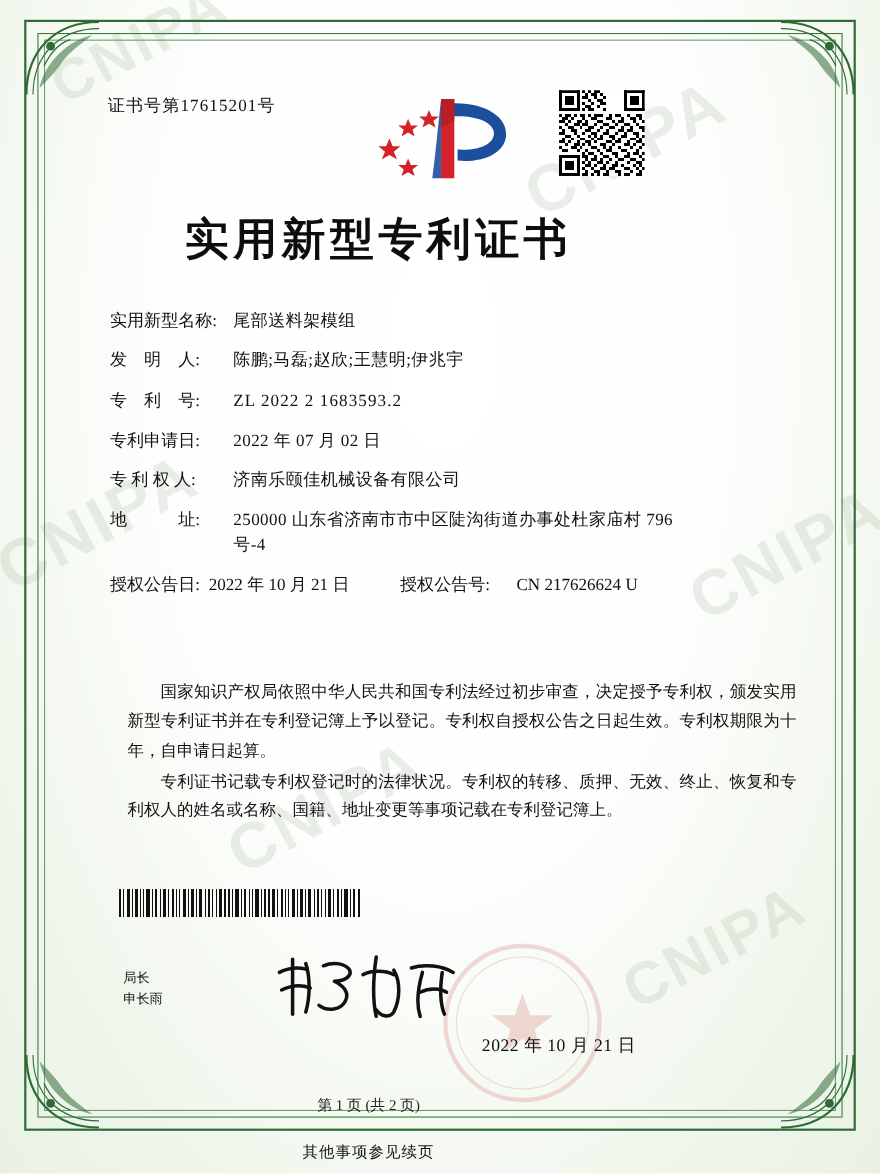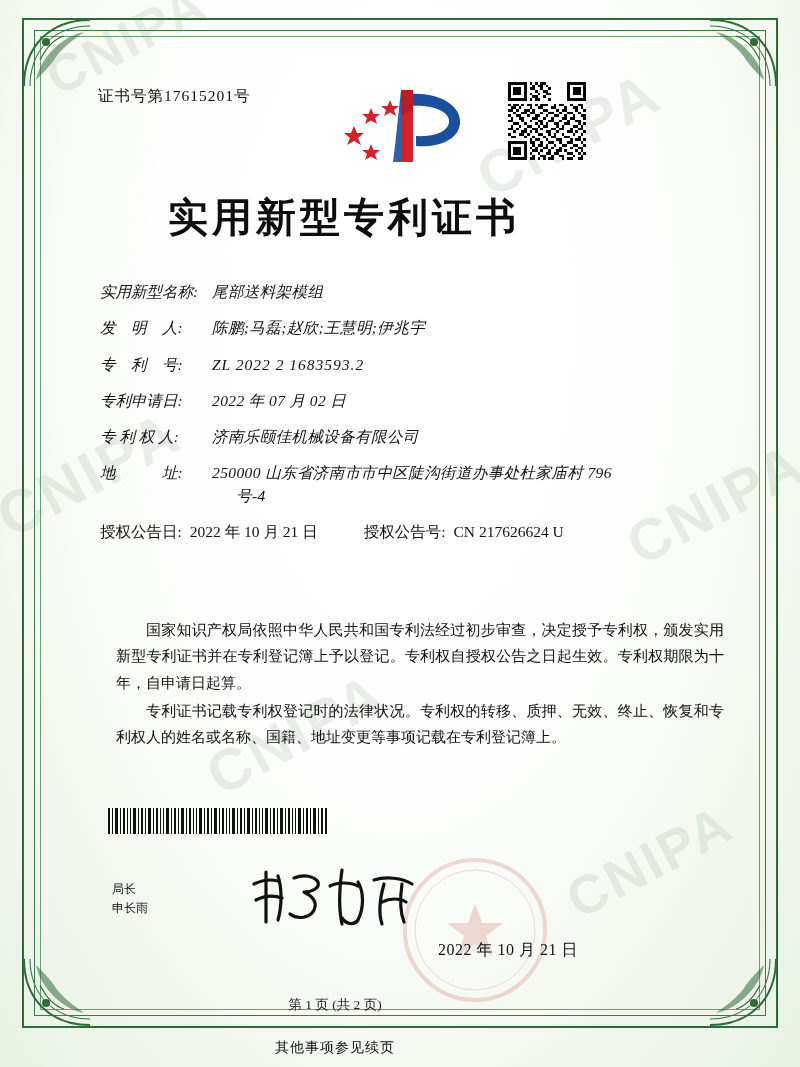--- a/index.html
+++ b/index.html
@@ -124,33 +124,32 @@
     top: 284px;
     width: 610px;
     font-size: 15.5px;
     line-height: 1.05;
     color: #111;
   }
   .field-row {
     display: flex;
     align-items: flex-start;
     margin-bottom: 20px;
-    font-style: italic;
   }
   .field-label {
     width: 112px;
     flex: 0 0 112px;
     letter-spacing: 0px;
     white-space: nowrap;
   }
   .field-value {
     flex: 1;
     letter-spacing: 0.4px;
   }
-  .field-value .line2 { display: block; margin-top: 6px; margin-left: 24px; }
+  .field-value .line2 { display: block; margin-top: 6px; }
 
   .mono-ish { font-family: "Liberation Serif", serif; letter-spacing: 1px; }
 
   .row-inline {
     display: flex;
     align-items: flex-start;
     margin-bottom: 14px;
   }
   .inline-label { white-space: nowrap; font-family: Liberation Serif, serif; }
   .inline-gap { width: 46px; }
@@ -552,21 +551,21 @@
           <span>250000 山东省济南市市中区陡沟街道办事处杜家庙村 796</span>
           <span class="line2">号-4</span>
         </div>
       </div>
 
       <div class="row-inline">
         <div class="inline-label">授权公告日:</div>
         <div class="inline-label" style="margin-left:8px;">2022 年 10 月 21 日</div>
         <div class="inline-gap"></div>
         <div class="inline-label">授权公告号:</div>
-        <div class="inline-label" style="margin-left:8px;">CN 217626624 U</div>
+        <div class="inline-label" style="margin-left:24px;">CN 217626624 U</div>
       </div>
 
     </div>
 
     <div class="paras">
       <p>国家知识产权局依照中华人民共和国专利法经过初步审查，决定授予专利权，颁发实用新型专利证书并在专利登记簿上予以登记。专利权自授权公告之日起生效。专利权期限为十年，自申请日起算。</p>
       <p>专利证书记载专利权登记时的法律状况。专利权的转移、质押、无效、终止、恢复和专利权人的姓名或名称、国籍、地址变更等事项记载在专利登记簿上。</p>
     </div>
 
     <div class="barcode">

